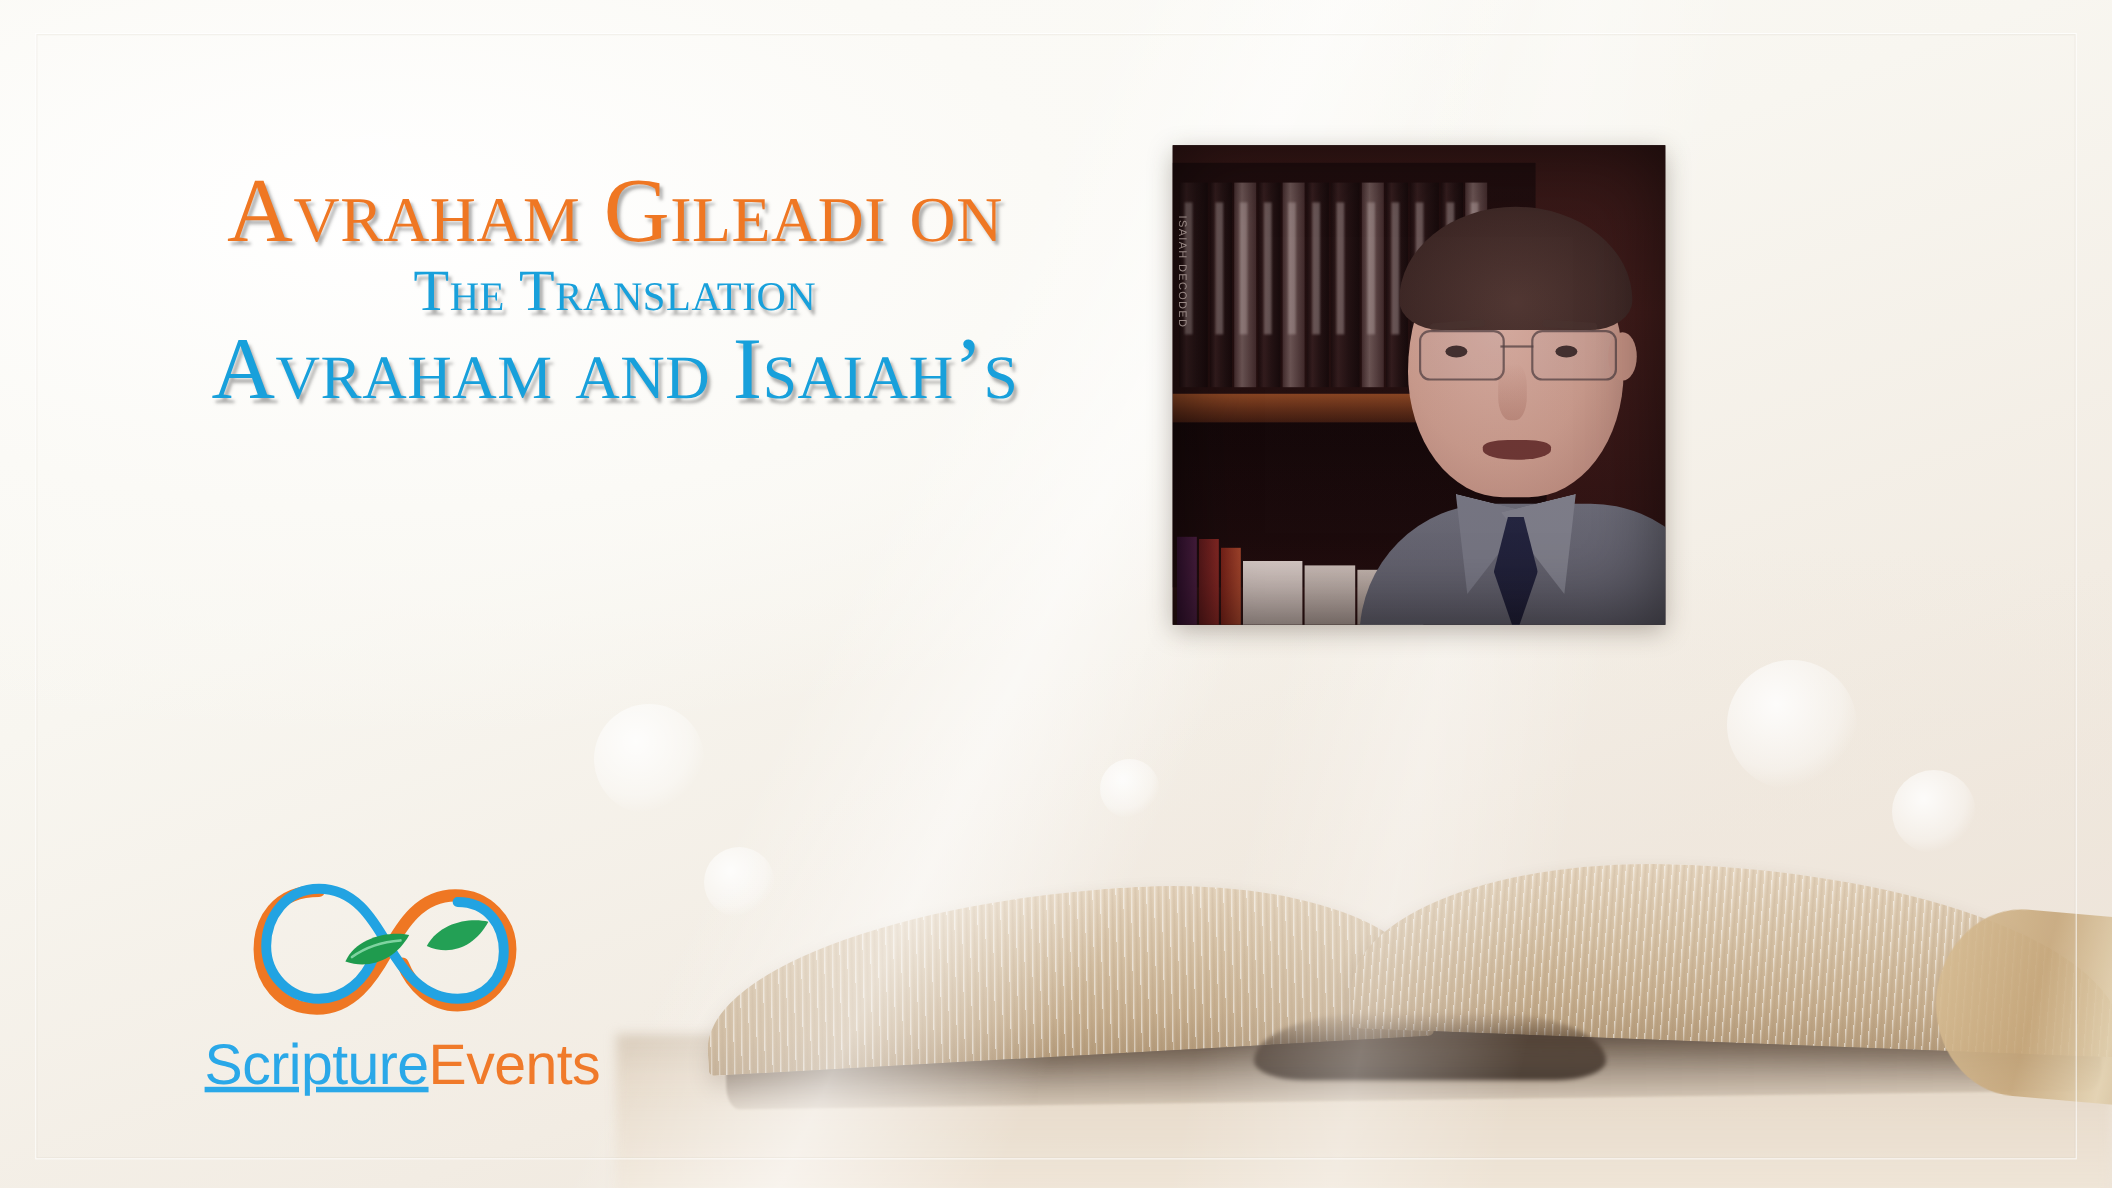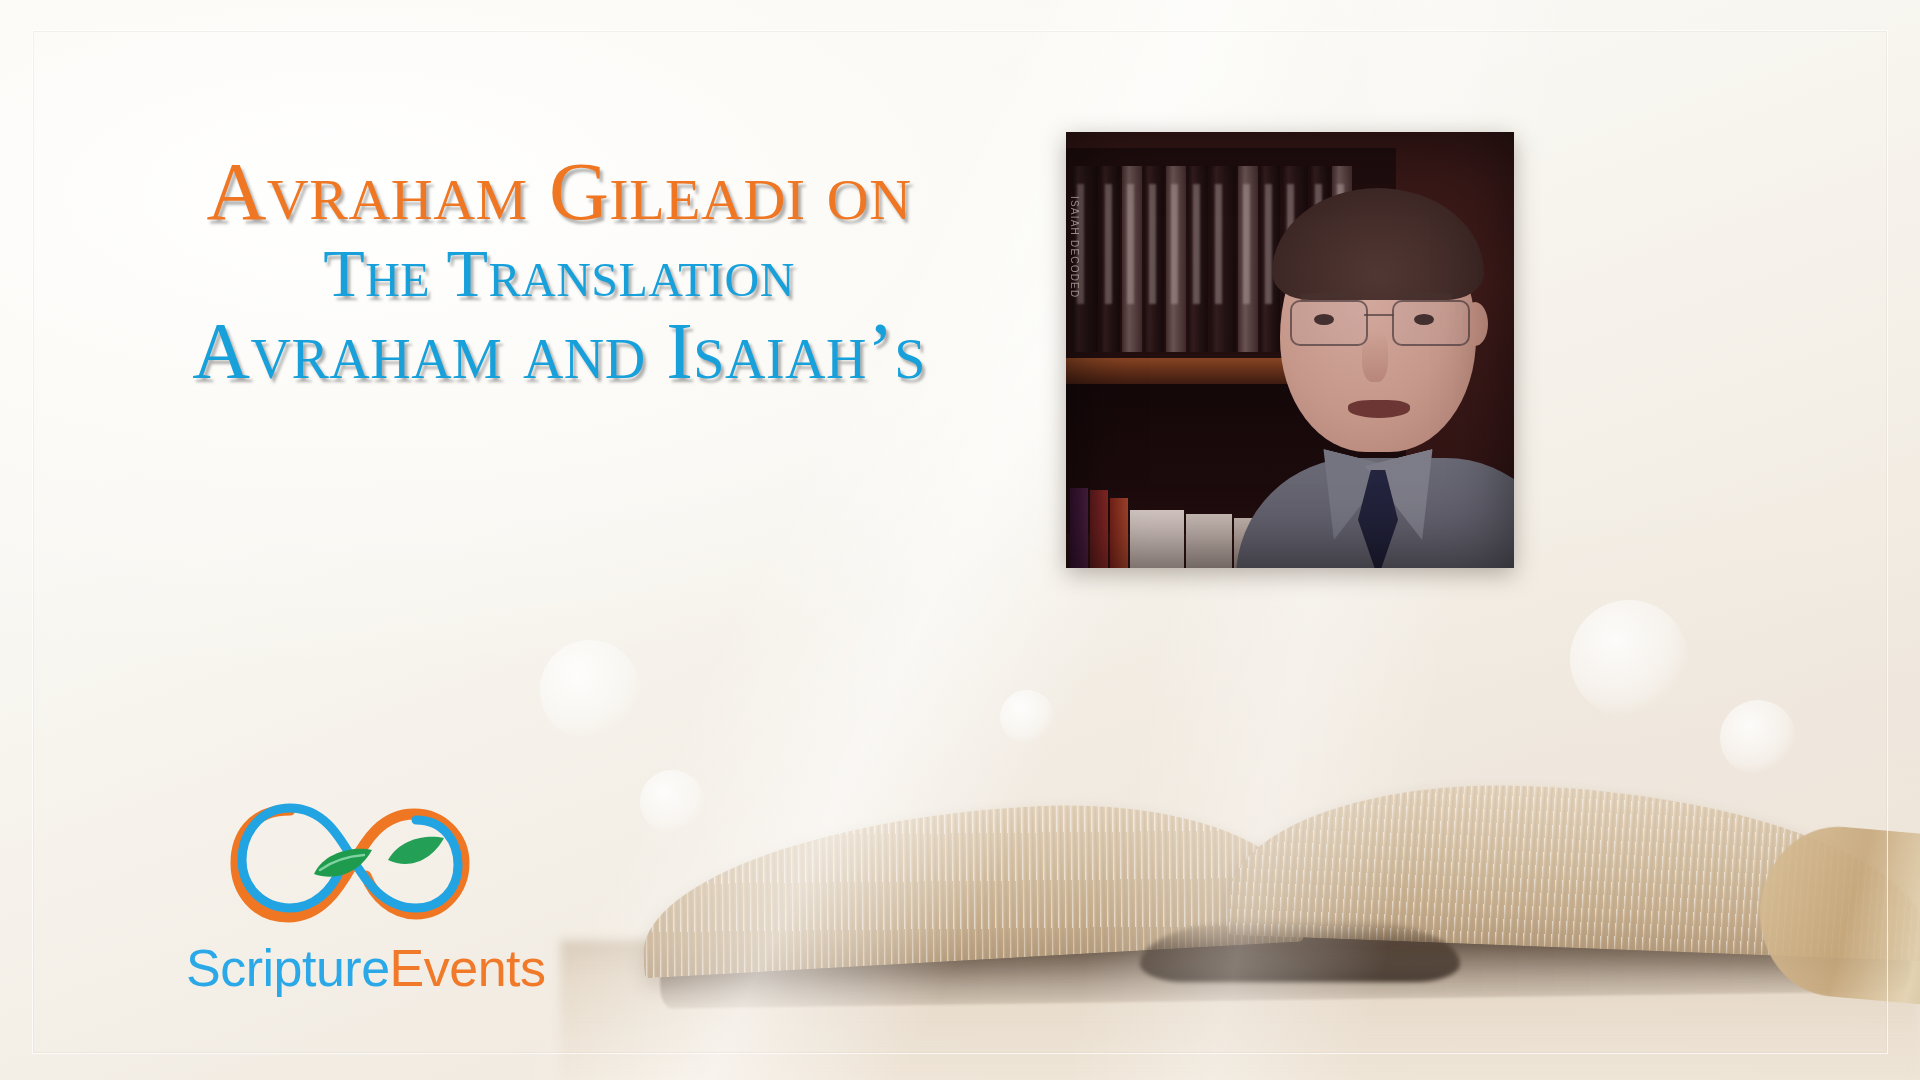--- a/index.html
+++ b/index.html
@@ -136,21 +136,21 @@
   .t-line1 {
     color: #ef7723;
     font-size: 83px;
     margin-bottom: 6px;
     text-shadow: 3px 4px 3px rgba(80,80,80,0.45);
   }
   .t-line2, .t-line3, .t-line4 {
     color: #18a0db;
     text-shadow: 3px 4px 3px rgba(80,80,80,0.45);
   }
-  .t-line2 { font-size: 68px; margin-bottom: 4px; }
+  .t-line2 { font-size: 53px; margin-bottom: 4px; }
   .t-line3 { font-size: 80px; margin-bottom: 4px; }
   .t-line4 { font-size: 80px; }
 
   
   .logo {
     position: absolute;
     left: 186px;
     top: 790px;
     width: 330px;
     height: 235px;
@@ -160,21 +160,21 @@
     position: absolute;
     left: 0; top: 148px;
     width: 330px;
     text-align: center;
     font-family: "Liberation Sans", sans-serif;
     font-size: 52px;
     font-weight: 400;
     letter-spacing: -0.5px;
     white-space: nowrap;
   }
-  .logo-text .w-scripture { color: #2aa8e8; }
+  .logo-text .w-scripture { color: #2aa8e8; text-decoration: underline; }
   .logo-text .w-notes { color: #f07a2a; }
 
   
   .video {
     position: absolute;
     left: 1066px;
     top: 132px;
     width: 448px;
     height: 436px;
     background: #1b0d0d;

